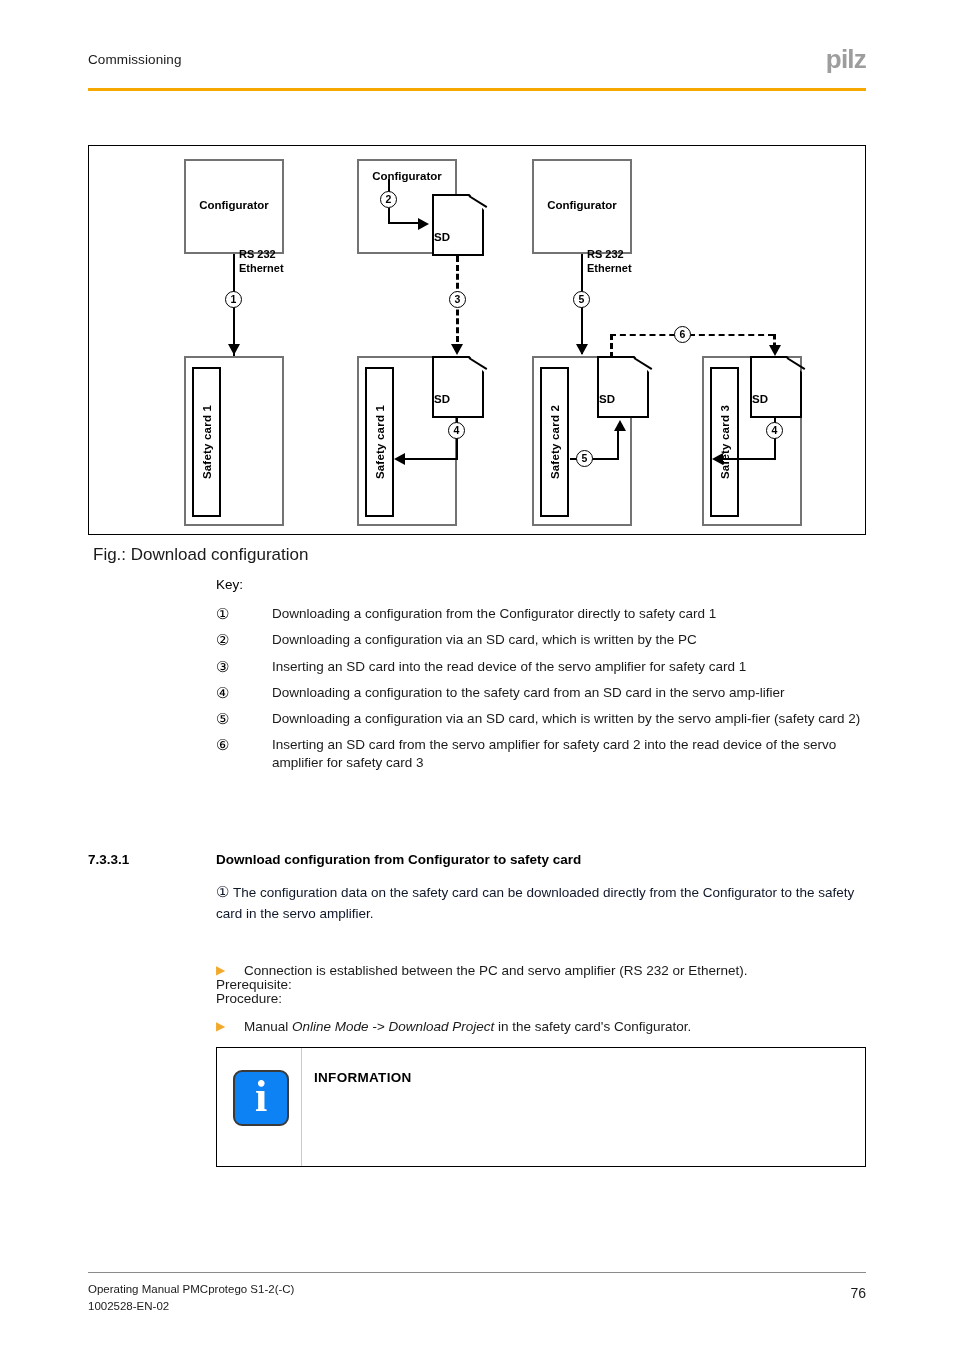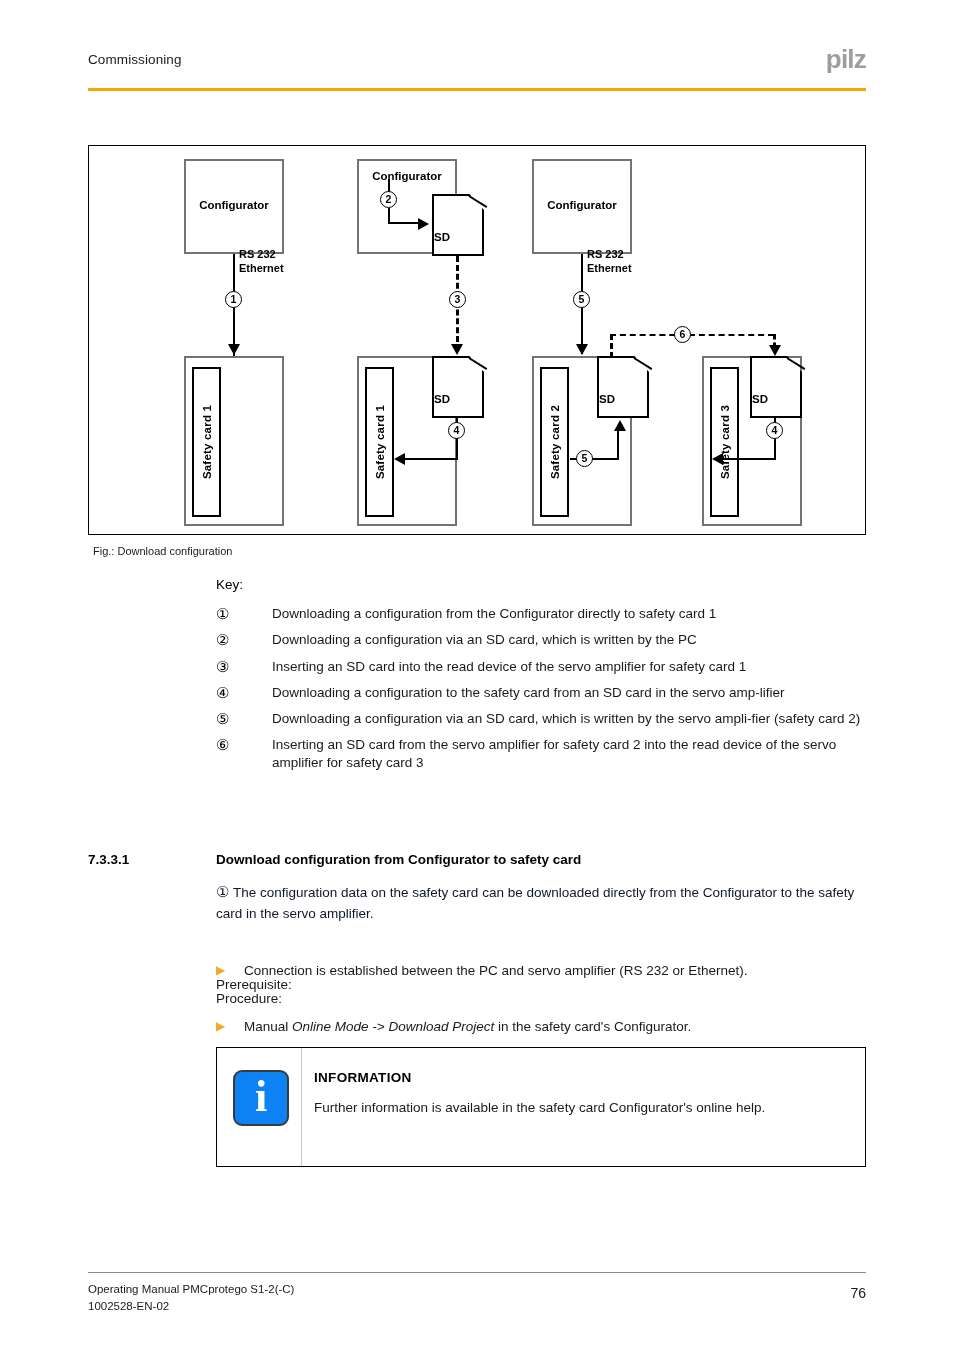--- a/index.html
+++ b/index.html
@@ -181,21 +181,21 @@
     font-weight: 700;
     line-height: 1.25;
     white-space: pre-line;
   }
 
   
   .fig-caption {
     position: absolute;
     left: 93px;
     top: 545px;
-    font-size: 11px;
+    font-size: 17px;
     color: #1a1a1a;
   }
 
   
   .key-block { position: absolute; left: 216px; top: 577px; width: 650px; }
   .key-title { font-size: 13.5px; margin-bottom: 13px; }
   .key-row { display: flex; margin-bottom: 9px; line-height: 1.28; }
   .key-num {
     width: 56px;
     flex: 0 0 56px;
@@ -477,21 +477,20 @@
     <span>Manual </span><span class="ital">Online Mode -&gt; Download Project</span><span> in the safety card's Configurator.</span>
   </div>
 </div>
 
 <div class="info-box">
   <div class="info-divider"></div>
   <div class="info-icon">
     <div class="glyph">i</div>
   </div>
   <div class="info-title">INFORMATION</div>
-  <div class="info-text">Further information is available in the safety card Configurator's online help.</div>
 </div>
 
 <div class="footer-rule"></div>
 <div class="footer-left">
   <div>Operating Manual PMCprotego S1-2(-C)</div>
   <div>1002528-EN-02</div>
 </div>
 <div class="footer-page">76</div>
 
 </body></html>

